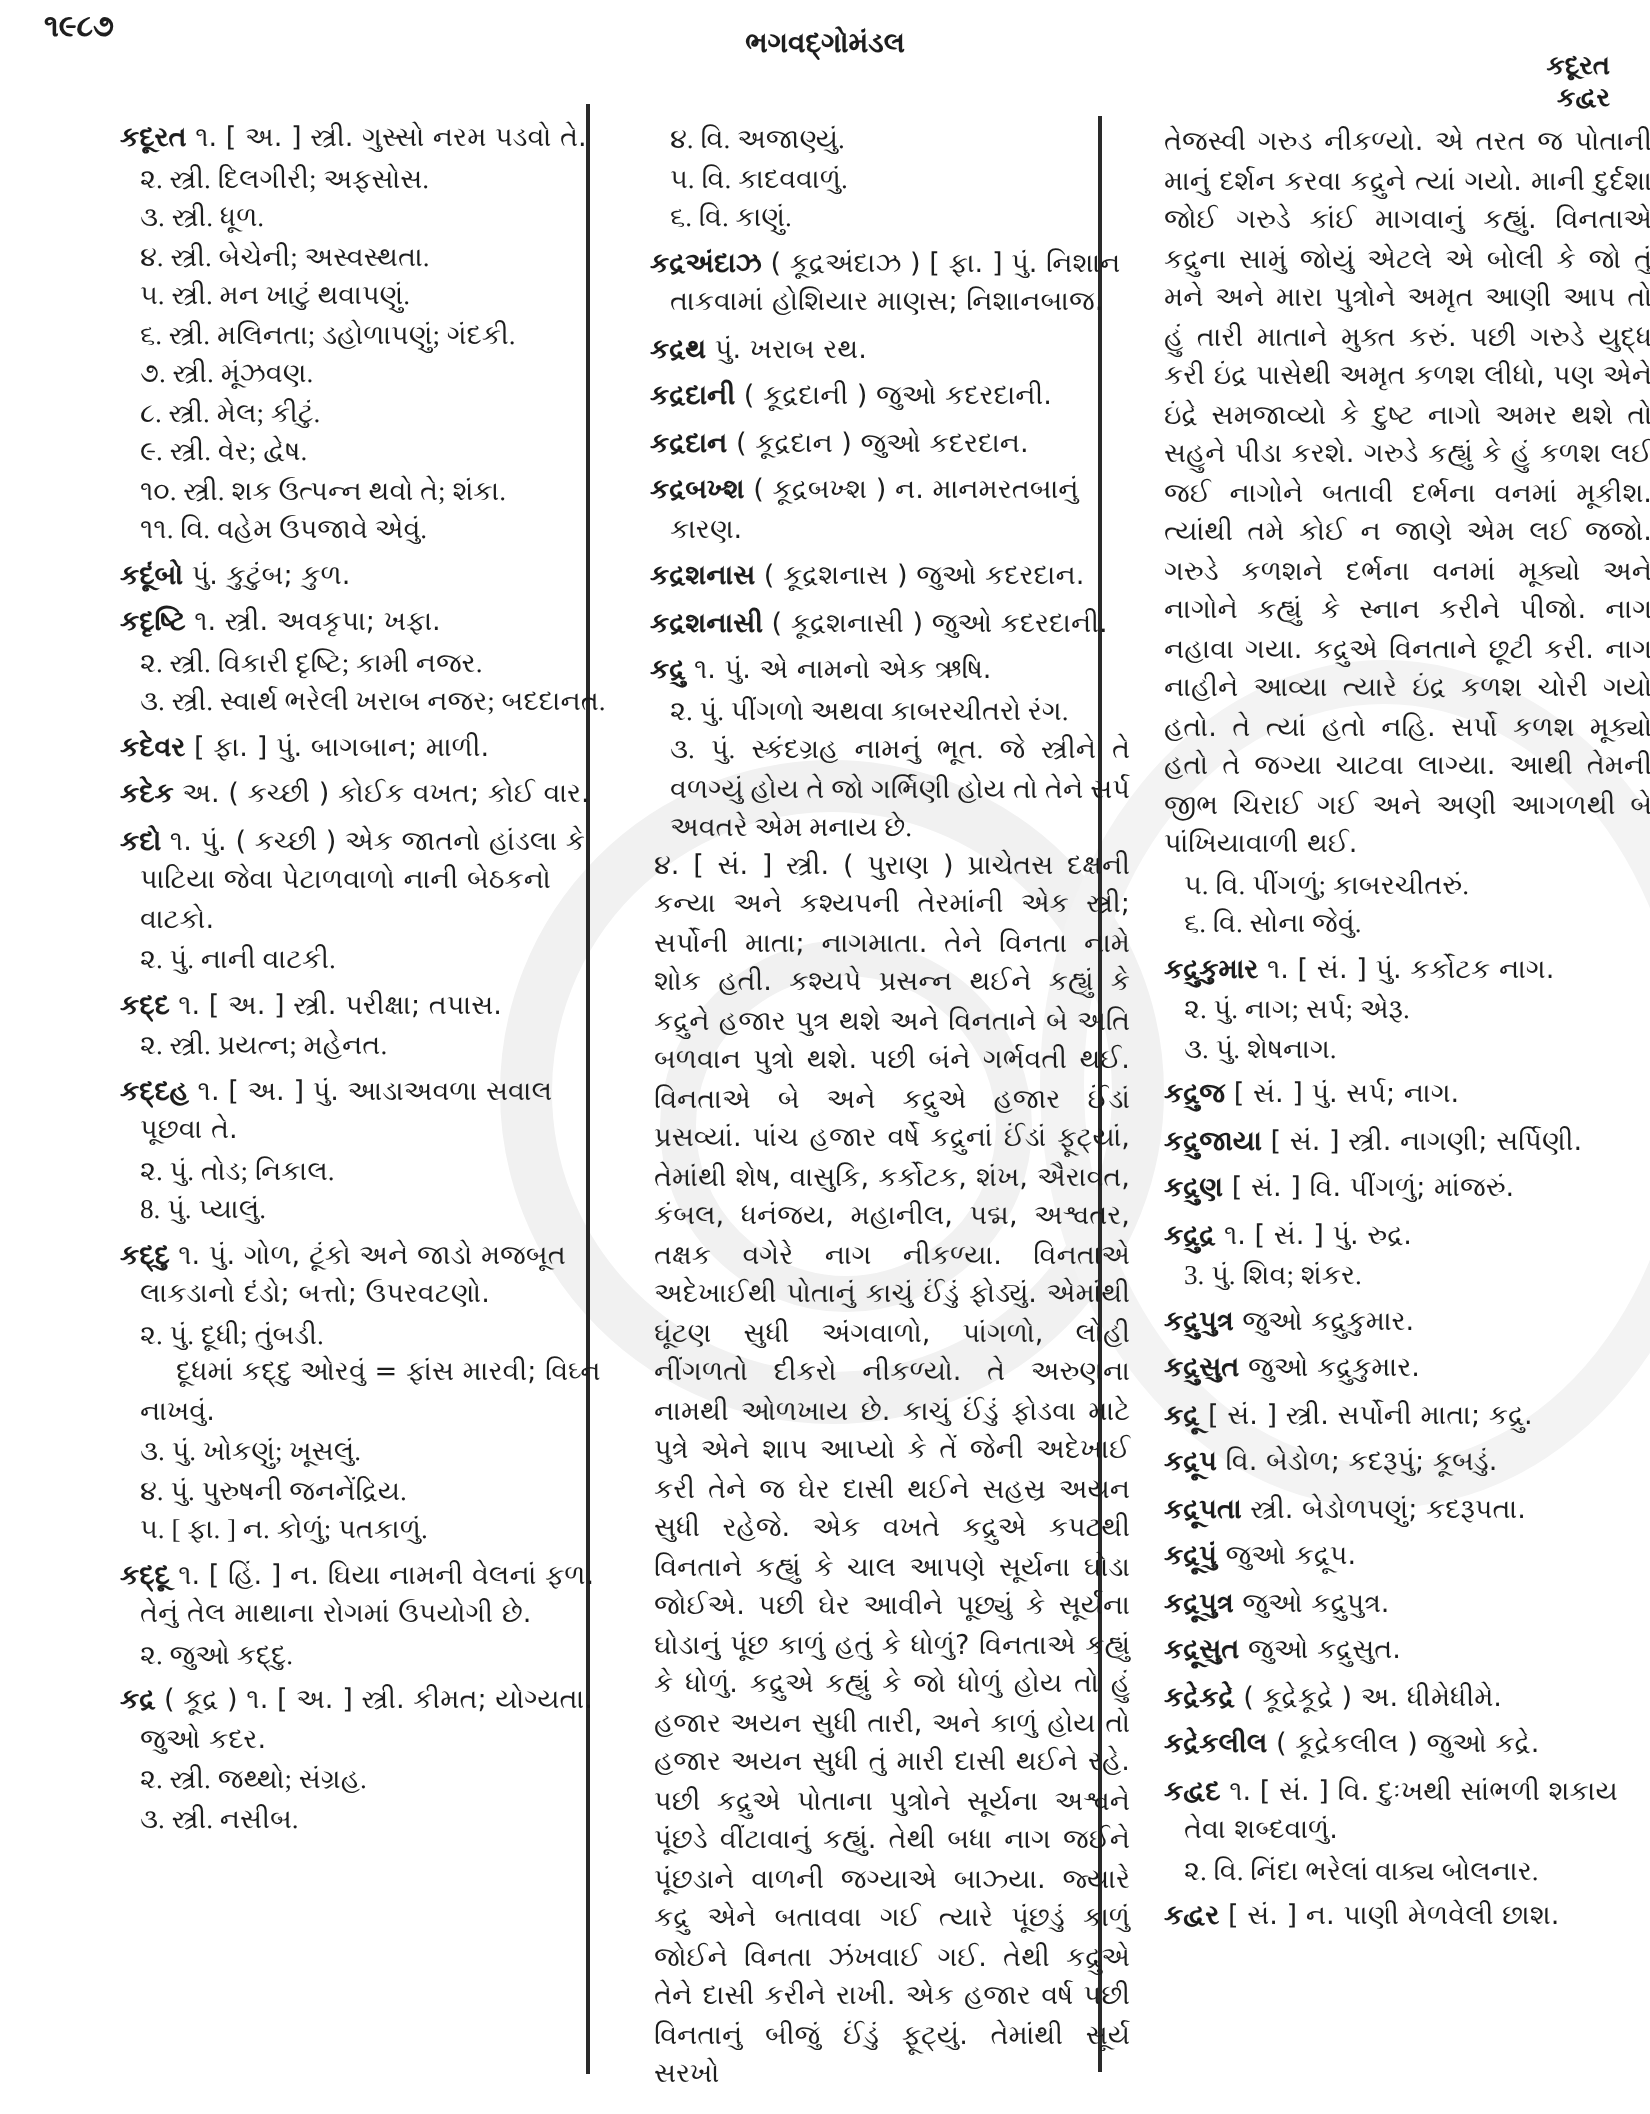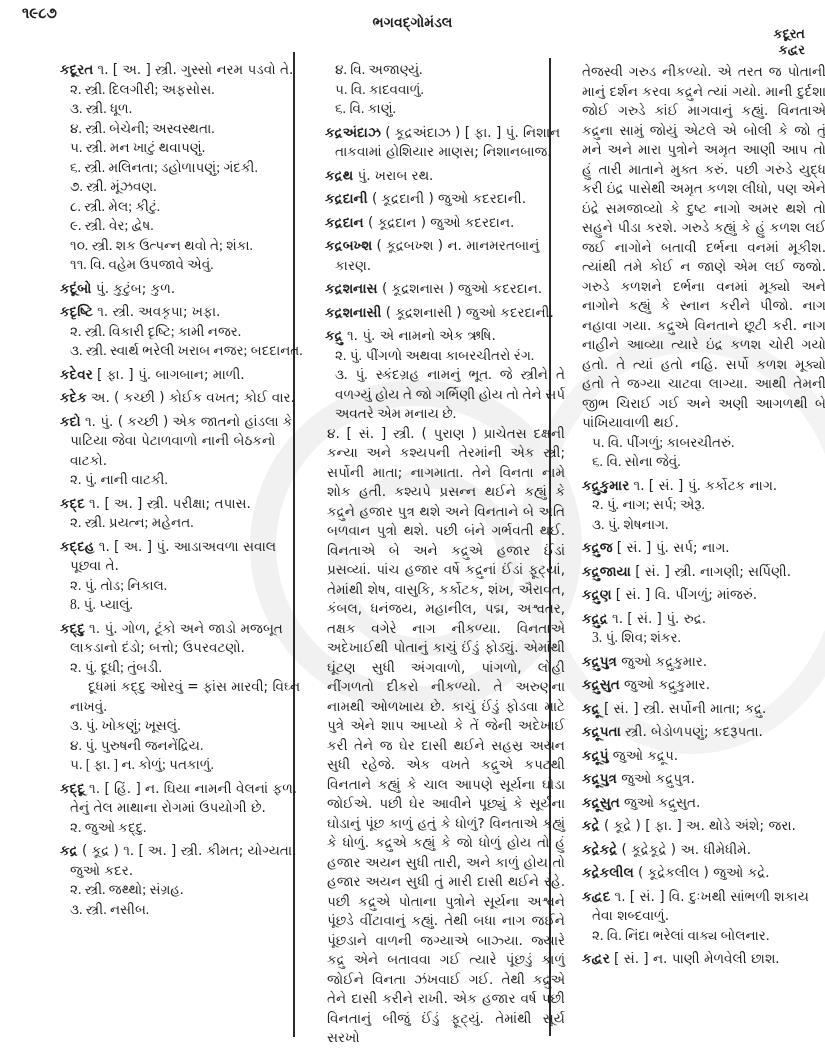--- a/index.html
+++ b/index.html
@@ -113,23 +113,23 @@
   <p class="s">૨. પું. નાગ; સર્પ; એરૂ.</p>
   <p class="s">૩. પું. શેષનાગ.</p>
   <p class="e"><span class="hw">કદ્રુજ</span><span> [ સં. ] પું. સર્પ; નાગ.</span></p>
   <p class="e"><span class="hw">કદ્રુજાયા</span><span> [ સં. ] સ્ત્રી. નાગણી; સર્પિણી.</span></p>
   <p class="e"><span class="hw">કદ્રુણ</span><span> [ સં. ] વિ. પીંગળું; માંજરું.</span></p>
   <p class="e"><span class="hw">કદ્રુદ્ર</span><span> ૧. [ સં. ] પું. રુદ્ર.</span></p>
   <p class="s">3. પું. શિવ; શંકર.</p>
   <p class="e"><span class="hw">કદ્રુપુત્ર</span><span> જુઓ કદ્રુકુમાર.</span></p>
   <p class="e"><span class="hw">કદ્રુસુત</span><span> જુઓ કદ્રુકુમાર.</span></p>
   <p class="e"><span class="hw">કદ્રૂ</span><span> [ સં. ] સ્ત્રી. સર્પોની માતા; કદ્રુ.</span></p>
+  <p class="e"><span class="hw">કદ્રૂપ</span><span> વિ. બેડોળ; કદરૂપું; કૂબડું.</span></p>
   <p class="e"><span class="hw">કદ્રૂપતા</span><span> સ્ત્રી. બેડોળપણું; કદરૂપતા.</span></p>
   <p class="e"><span class="hw">કદ્રૂપું</span><span> જુઓ કદ્રૂપ.</span></p>
   <p class="e"><span class="hw">કદ્રૂપુત્ર</span><span> જુઓ કદ્રુપુત્ર.</span></p>
   <p class="e"><span class="hw">કદ્રૂસુત</span><span> જુઓ કદ્રુસુત.</span></p>
-  <p class="e"><span class="hw">કદ્રે</span><span> ( કૂદ્રે ) [ ફા. ] અ. થોડે અંશે; જરા.</span></p>
   <p class="e"><span class="hw">કદ્રેકદ્રે</span><span> ( કૂદ્રેકૂદ્રે ) અ. ધીમેધીમે.</span></p>
   <p class="e"><span class="hw">કદ્રેકલીલ</span><span> ( કૂદ્રેકલીલ ) જુઓ કદ્રે.</span></p>
   <p class="e"><span class="hw">કદ્વદ</span><span> ૧. [ સં. ] વિ. દુઃખથી સાંભળી શકાય તેવા શબ્દવાળું.</span></p>
   <p class="s">૨. વિ. નિંદા ભરેલાં વાક્ય બોલનાર.</p>
   <p class="e"><span class="hw">કદ્વર</span><span> [ સં. ] ન. પાણી મેળવેલી છાશ.</span></p>
 </div>
 
 </body></html>

